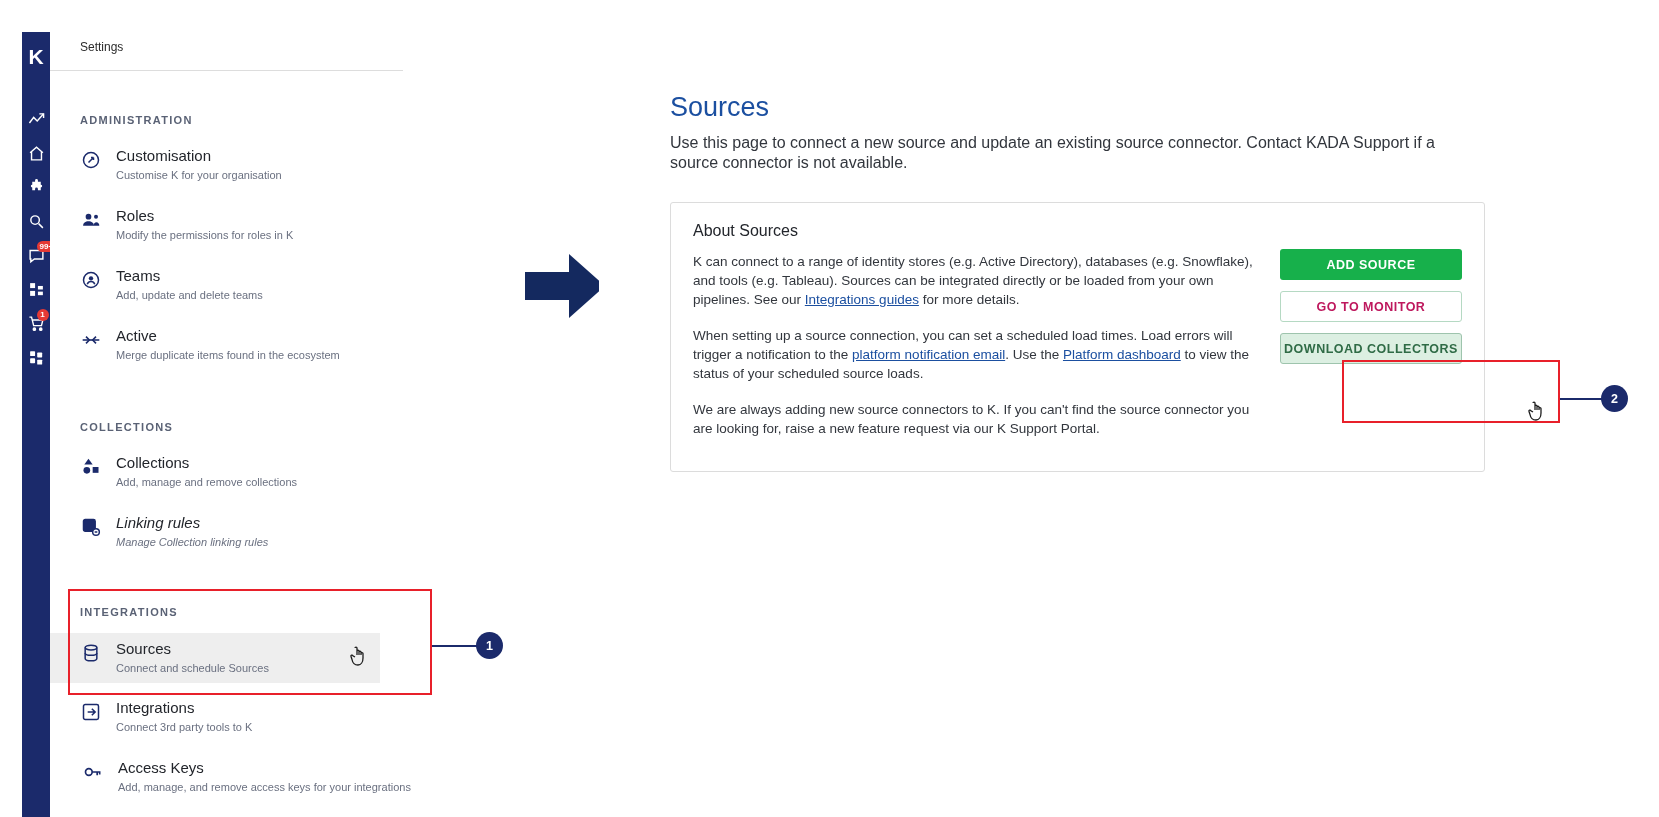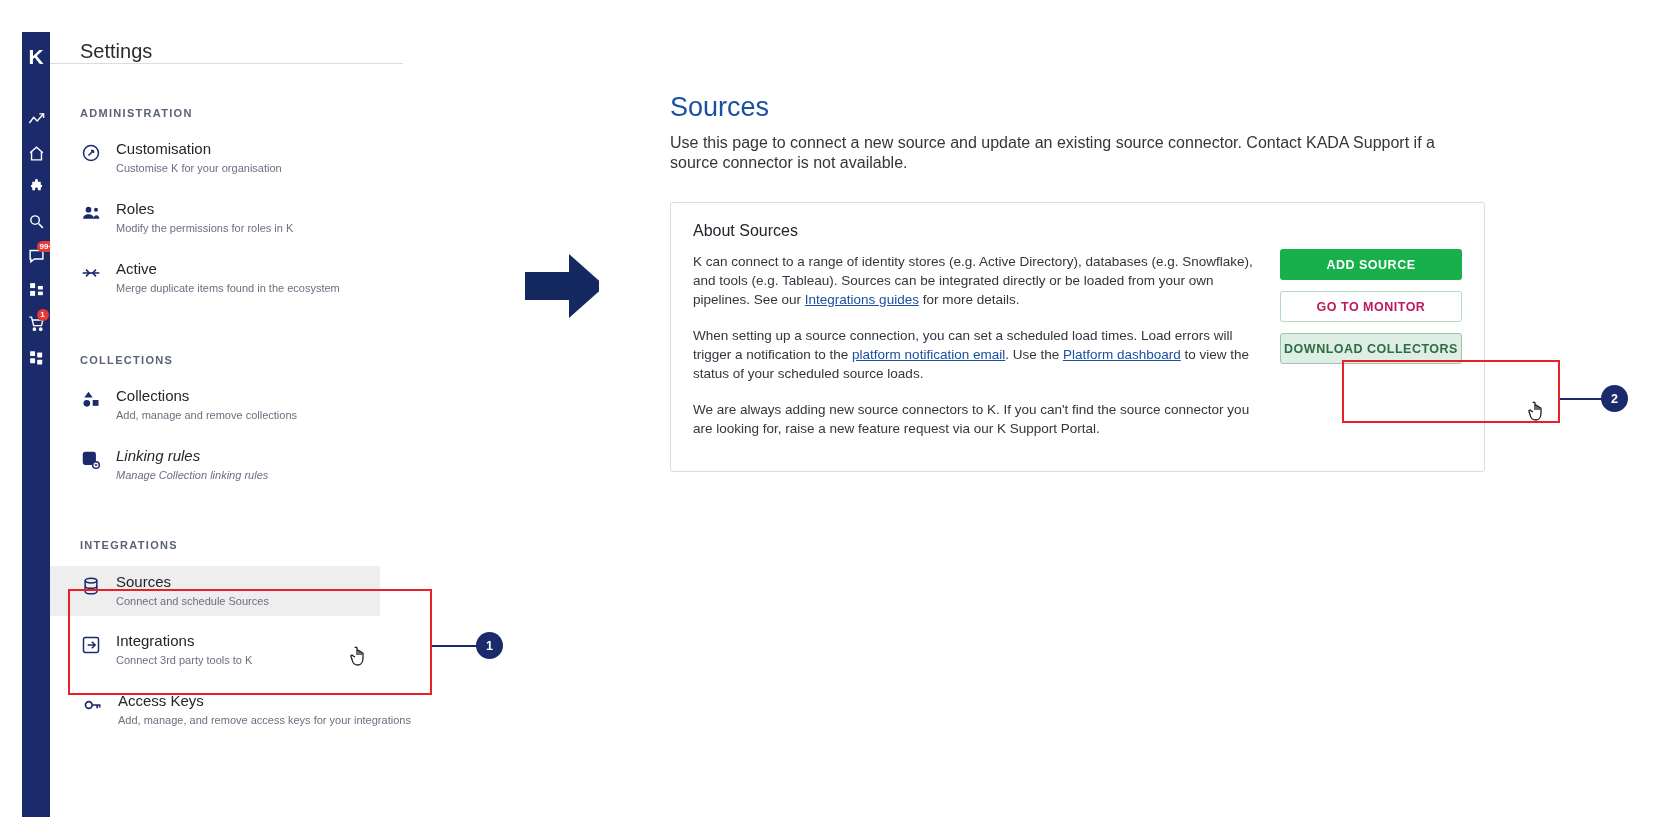--- a/index.html
+++ b/index.html
@@ -46,23 +46,23 @@
   }
 
   
   .settings-panel {
     position: absolute;
     left: 50px; top: 32px;
     width: 375px; height: 785px;
     background: #ffffff;
   }
   .settings-title {
-    font-size: 20px;
+    font-size: 12px;
     color: #2b2b2b;
-    padding: 8px 0 0 30px;
+    padding: 8px 0 16px 30px;
     border-bottom: 1px solid #dddddd;
     margin: 0 22px 0 0;
   }
   .section-head {
     font-size: 11px;
     letter-spacing: 1.3px;
     color: #5a6275;
     font-weight: bold;
     padding: 0 0 0 30px;
   }
@@ -280,20 +280,33 @@
             <circle cx="18" cy="8" r="2.4"></circle>
             <path d="M15 19c0-2.6 1.6-4.2 3.5-4.2S22 16.4 22 19z"></path>
           </svg>
       </span>
       <span>
         <span class="menu-label">Roles</span><br>
         <span class="menu-sub">Modify the permissions for roles in K</span>
       </span>
     </div>
 
+    <div class="menu-item" style="margin-top:10px;">
+      <span class="menu-icon">
+        <svg width="20" height="20" viewBox="0 0 24 24" fill="none" stroke="currentColor" stroke-width="1.8">
+            <circle cx="12" cy="12" r="9"></circle>
+            <circle cx="12" cy="10" r="2.6" fill="currentColor" stroke="none"></circle>
+            <path d="M7.5 17c.8-2.2 2.5-3.2 4.5-3.2s3.7 1 4.5 3.2"></path>
+          </svg>
+      </span>
+      <span>
+        <span class="menu-label">Teams</span><br>
+        <span class="menu-sub">Add, update and delete teams</span>
+      </span>
+    </div>
 
     <div class="menu-item" style="margin-top:10px;">
       <span class="menu-icon">
         <svg width="20" height="20" viewBox="0 0 24 24" fill="none" stroke="currentColor" stroke-width="1.9">
             <line x1="2" y1="12" x2="22" y2="12"></line>
             <polyline points="6,8 10,12 6,16"></polyline>
             <polyline points="18,8 14,12 18,16"></polyline>
           </svg>
       </span>
       <span>

